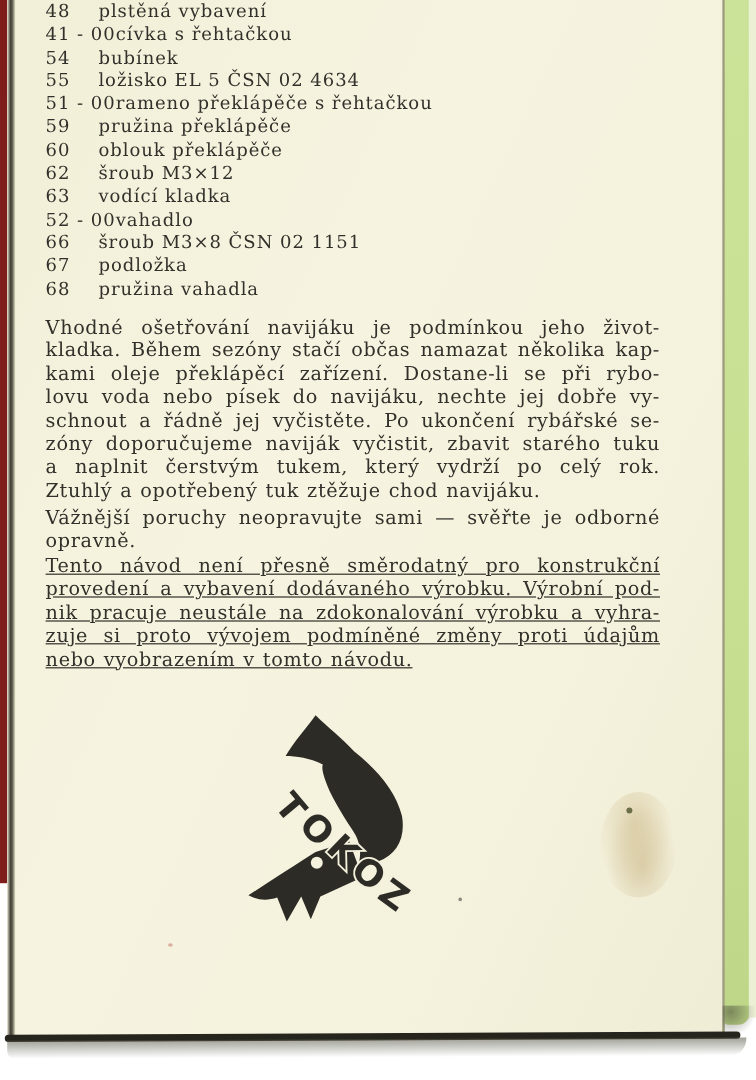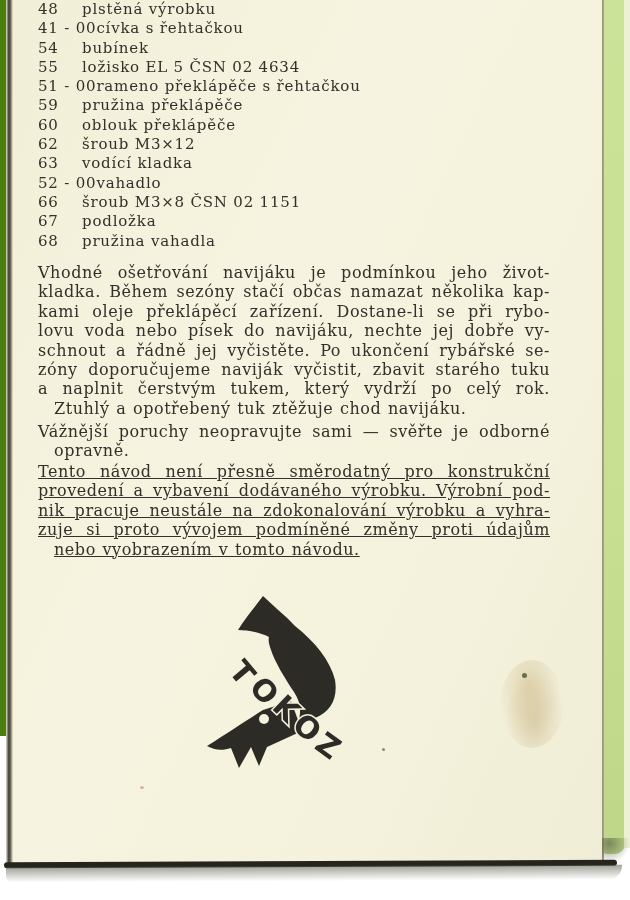--- a/index.html
+++ b/index.html
@@ -1,17 +1,17 @@
 <!DOCTYPE html>
 <html><head>
 <meta charset="utf-8">
 <style>
   html,body{margin:0;padding:0;width:630px;height:900px;background:#ffffff;overflow:hidden;}
   *{box-sizing:border-box;}
-  .scan{position:absolute;left:0;top:0;width:630px;height:736px;background:#4d7c0f;
+  .scan{position:absolute;left:0;top:0;width:630px;height:736px;background:#7f1d1d;
         font-family:"DejaVu Serif","Liberation Serif",serif;}
 
   
   .cover-green{position:absolute;left:603px;top:0;width:22px;height:854px;
         background:linear-gradient(to bottom,#cbe398,#c6df90 60%,#bdd687);
         border-radius:0 0 10px 4px;}
   .cover-pale{position:absolute;left:624px;top:0;width:6px;height:848px;background:#ecf1d6;}
   .cover-corner-shadow{position:absolute;left:600px;top:838px;width:30px;height:26px;
         background:radial-gradient(ellipse at 30% 20%,rgba(70,70,55,0.55),rgba(70,70,55,0) 70%);}
   .crease-line{position:absolute;left:599px;top:0;width:5px;height:860px;
@@ -36,21 +36,21 @@
         letter-spacing:0.8px;}
   .part-row{display:flex;white-space:nowrap;}
   .part-num{min-width:44px;}
   .part-label{flex:1;}
 
   
   .para{position:absolute;left:32px;width:512px;font-size:16px;line-height:19.4px;
         letter-spacing:0.55px;word-spacing:1px;}
   .p1{top:263px;} .p2{top:422px;} .p3{top:462px;text-decoration:underline;}
   .pline{text-align:justify;text-align-last:justify;}
-  .pline.last{text-align-last:left;margin-left:16px;}
+  .pline.last{text-align-last:left;}
 
   
   .logo{position:absolute;left:177px;top:582px;width:215px;height:198px;}
 
   
   .stain{position:absolute;left:494px;top:660px;width:64px;height:88px;
         background:
          radial-gradient(ellipse at 45% 30%,rgba(196,172,116,0.40),rgba(196,172,116,0) 65%),
          radial-gradient(ellipse at 55% 70%,rgba(186,158,100,0.35),rgba(186,158,100,0) 60%);
         border-radius:50%;}
@@ -68,21 +68,21 @@
   <div class="crease-line"></div>
   <div class="cover-corner-shadow"></div>
 
   <div class="paper">
     <div class="binding-line"></div>
 
     <div class="parts">
 
         <div class="part-row">
           <span class="part-num">48</span>
-          <span class="part-label">plstěná výrobku</span>
+          <span class="part-label">plstěná vybavení</span>
         </div>
 
         <div class="part-row">
           <span class="part-num">41 - 00</span>
           <span class="part-label">cívka s řehtačkou</span>
         </div>
 
         <div class="part-row">
           <span class="part-num">54</span>
           <span class="part-label">bubínek</span>

